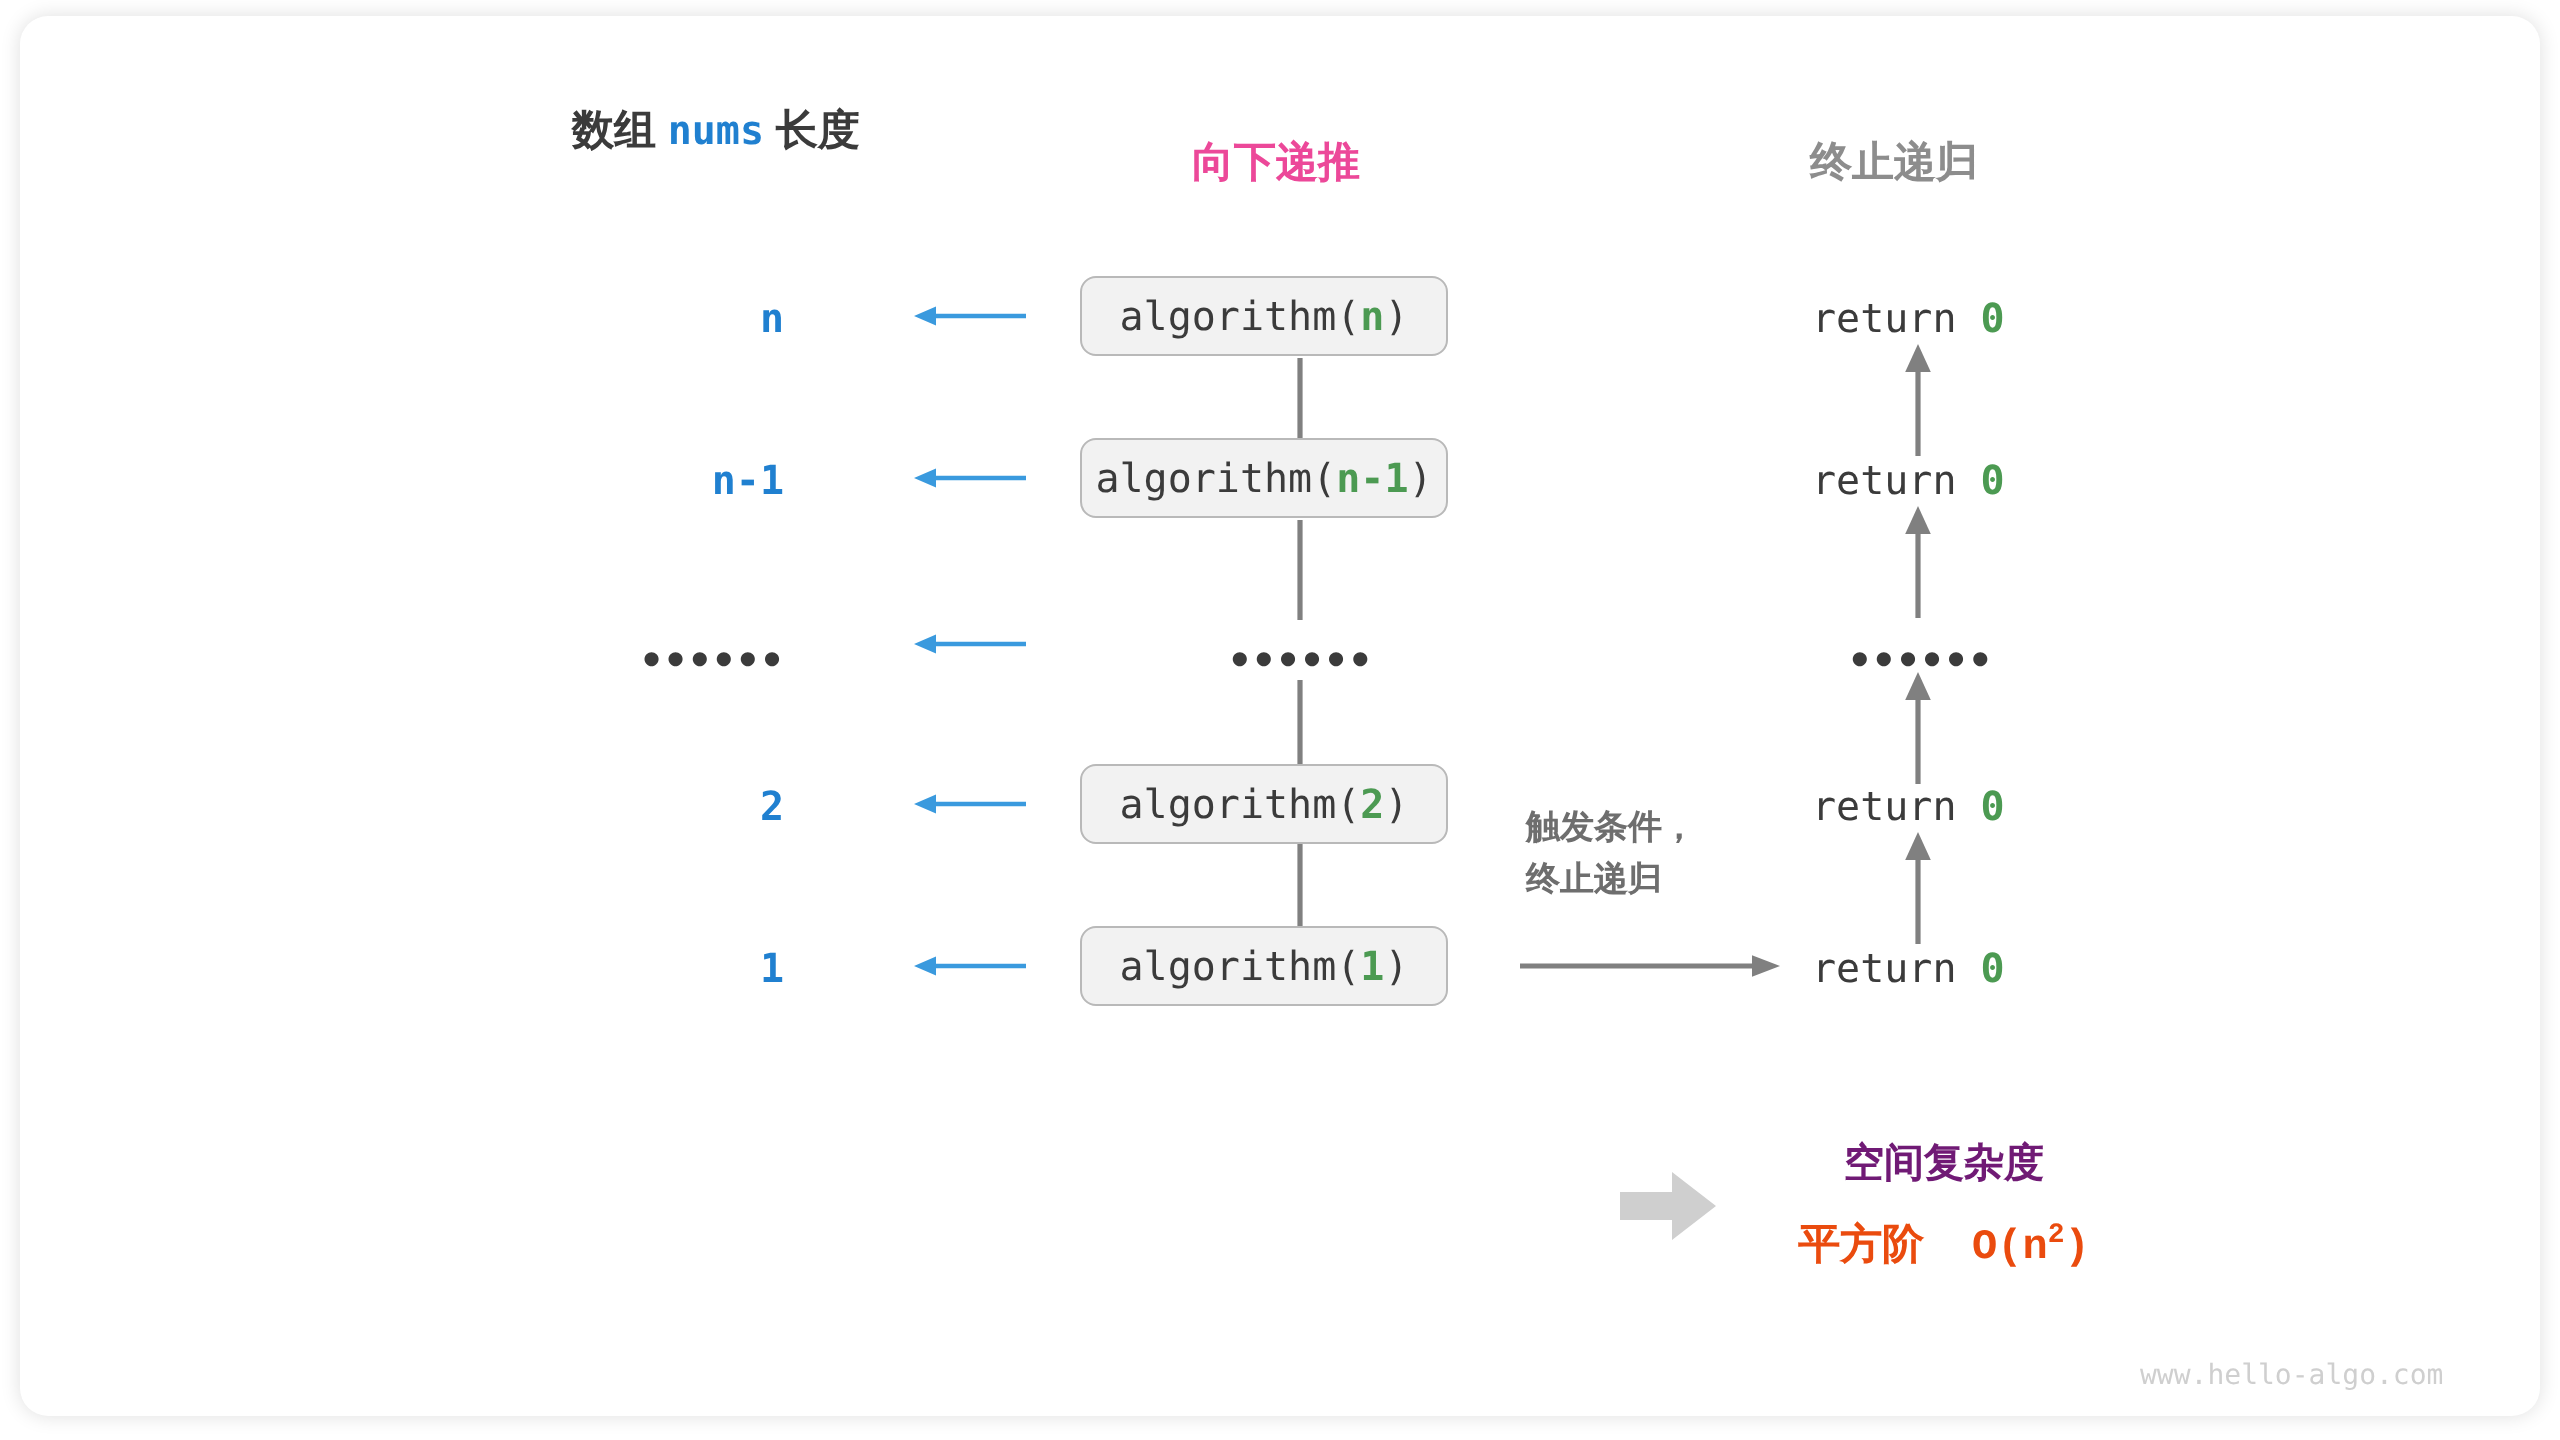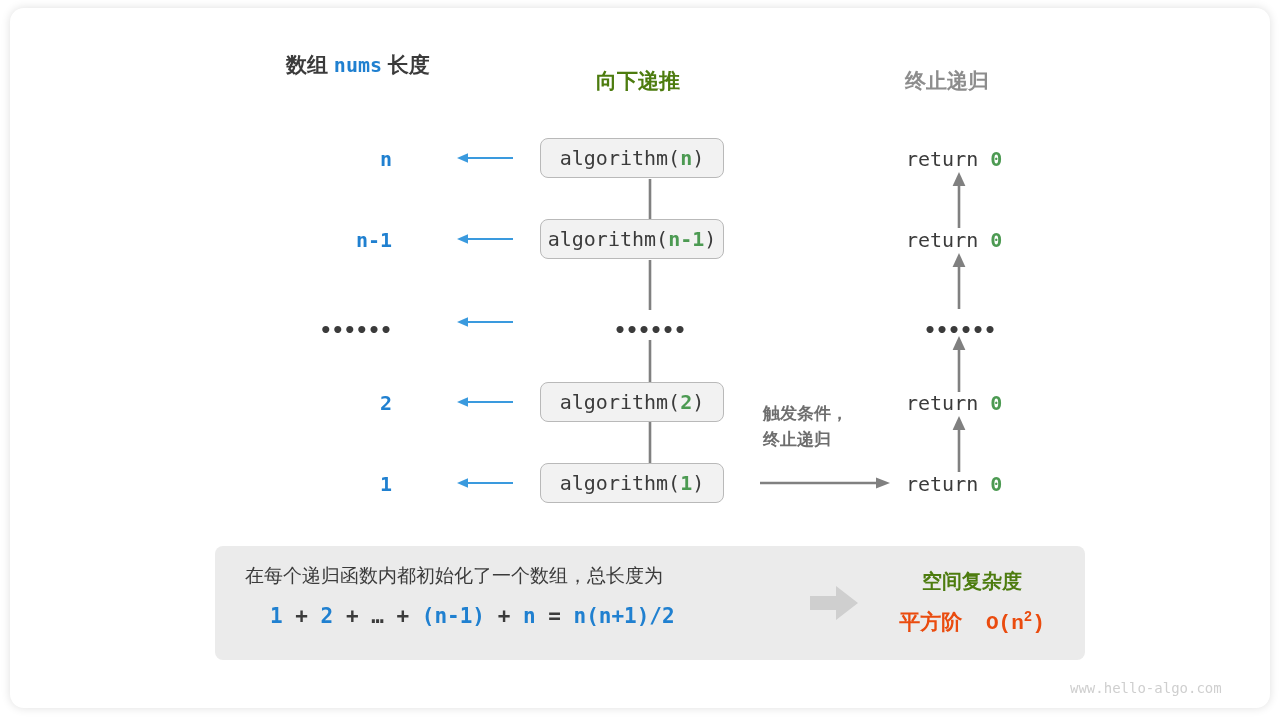--- a/index.html
+++ b/index.html
@@ -45,21 +45,21 @@
   }
   .hdr-left .mono-blue {
     font-family: "DejaVu Sans Mono", "Liberation Mono", monospace;
     color: #2080d0;
     font-weight: bold;
     font-size: 20px;
   }
   .hdr-mid {
     left: 586px;
     top: 59px;
-    color: #4d7c0f;
+    color: #ec4899;
   }
   .hdr-right {
     left: 895px;
     top: 59px;
     color: #8d8d8d;
   }
 
   
   .row-label {
     position: absolute;
@@ -191,21 +191,21 @@
     height: 34px;
   }
   .sum-title {
     position: absolute;
     left: 862px;
     top: 560px;
     width: 200px;
     text-align: center;
     font-weight: bold;
     font-size: 20px;
-    color: #4d7c0f;
+    color: #701a75;
     white-space: nowrap;
   }
   .sum-value {
     position: absolute;
     left: 852px;
     top: 600px;
     width: 220px;
     text-align: center;
     font-weight: bold;
     font-size: 21px;
@@ -350,24 +350,20 @@
     <svg class="hconn" style="left:750px; top:468px; width:130px; height:14px" viewBox="0 0 130 14">
       <line x1="0" y1="7" x2="118" y2="7" stroke="#808080" stroke-width="2.6"></line>
       <polygon points="130,7 116,1.6 116,12.4" fill="#808080"></polygon>
     </svg>
 
     <div class="trigger">
       <div>触发条件，</div>
       <div>终止递归</div>
     </div>
 
-    <div class="summary">
-      <div class="sum-text">在每个递归函数内都初始化了一个数组，总长度为</div>
-      <div class="sum-formula"><span>1</span><span class="pl"> + </span><span>2</span><span class="pl"> + … + </span><span>(n-1)</span><span class="pl"> + </span><span>n</span><span class="pl"> = </span><span>n(n+1)/2</span></div>
-    </div>
 
     <svg class="big-arrow" viewBox="0 0 48 34">
       <polygon points="0,10 26,10 26,0 48,17 26,34 26,24 0,24" fill="#cfcfcf"></polygon>
     </svg>
 
     <div class="sum-title">空间复杂度</div>
     <div class="sum-value">
       <span>平方阶</span>
       <span class="mono"><span>O(n</span><sup>2</sup><span>)</span></span>
     </div>

